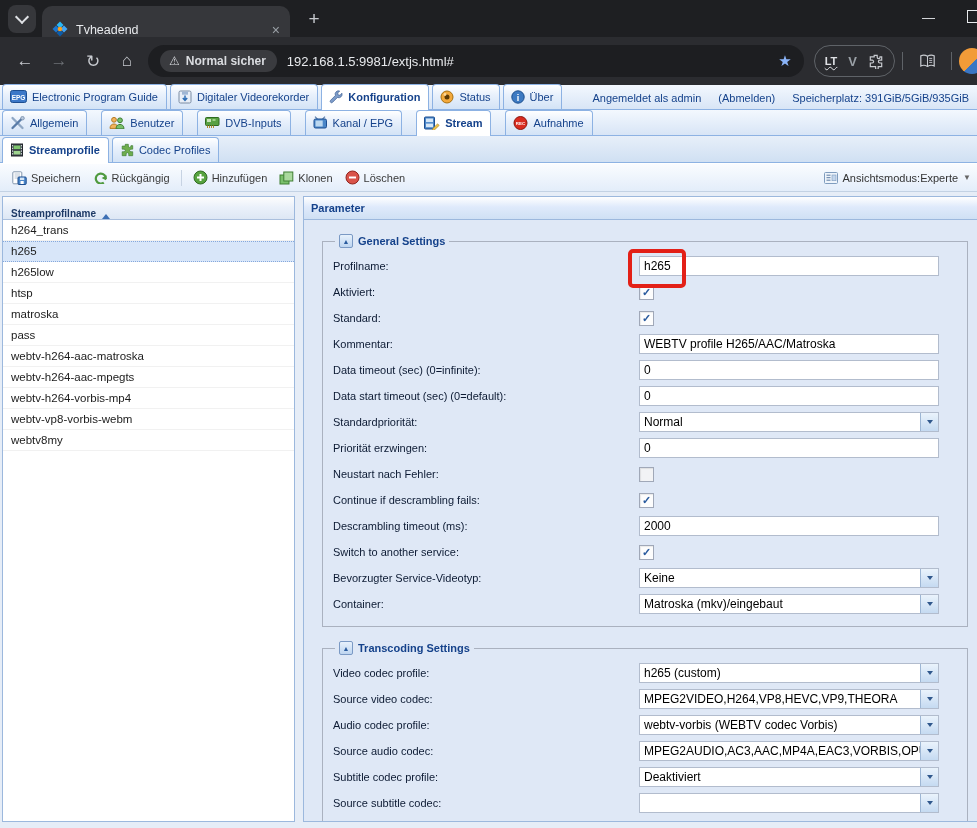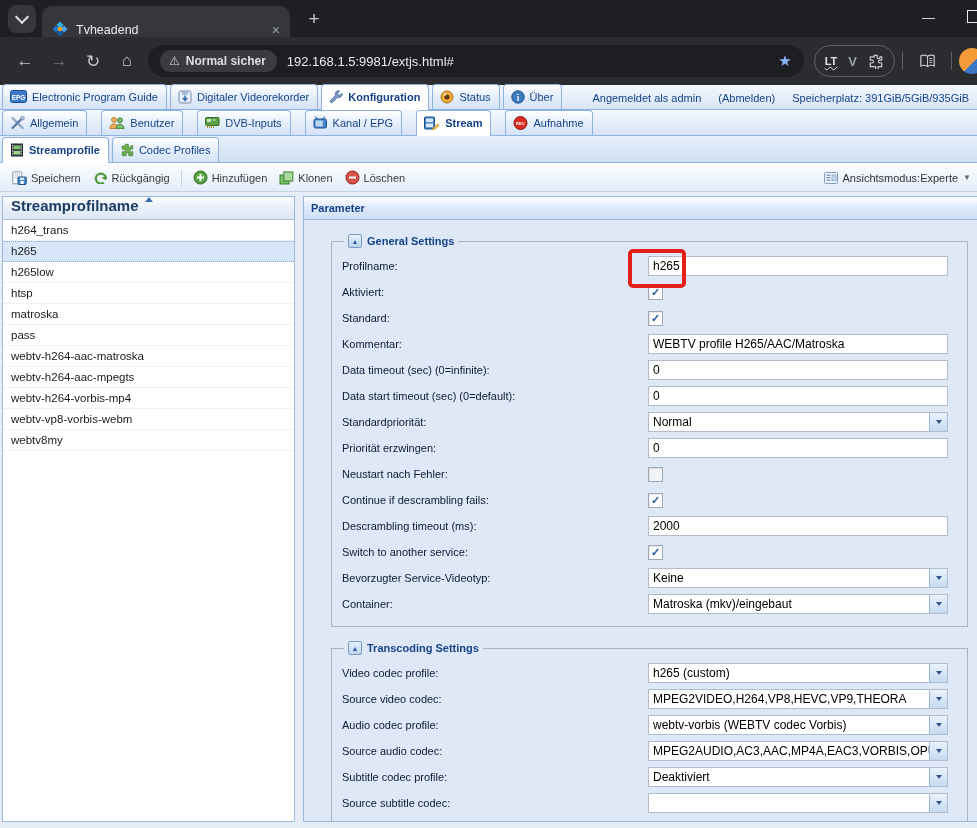--- a/index.html
+++ b/index.html
@@ -50,30 +50,30 @@
     background:linear-gradient(#fafcff,#e3edfa);border-bottom:1px solid #c3d2e4;border-top:1px solid #fff;
     display:flex;align-items:center;padding:0 6px;}
   .tbtn{display:flex;align-items:center;gap:4px;padding:3px 6px;border-radius:3px;color:#3a3a3a;font-size:11px;white-space:nowrap;}
   .tsep{width:1px;height:16px;background:#c7d3e3;margin:0 5px;}
   .viewmode{margin-left:auto;display:flex;align-items:center;gap:5px;color:#333;font-size:11px;padding-right:0px;white-space:nowrap;}
   .viewmode .varr{color:#666;font-size:8px;}
   .content{position:absolute;left:0;top:109px;width:100%;bottom:0;}
   
   .grid-panel{position:absolute;left:2px;top:2px;width:293px;bottom:6px;background:#fff;border:1px solid #9cb8dd;box-sizing:border-box;}
   .grid-hd{height:22px;background:linear-gradient(#fdfdfd,#ebf1fa 45%,#dde7f4);border-bottom:1px solid #aabfdd;
-    display:flex;align-items:flex-start;gap:6px;padding-left:8px;color:#1e3a66;font-weight:bold;font-size:15px;}
+    display:flex;align-items:flex-end;gap:6px;padding-left:8px;color:#1e3a66;font-weight:bold;font-size:10px;}
   .sort-asc{width:0;height:0;border-left:4px solid transparent;border-right:4px solid transparent;border-bottom:5px solid #3d6fb4;}
   .grow{height:21px;line-height:20px;padding-left:8px;font-size:11.5px;color:#1b1b1b;border-bottom:1px solid #f1f1f1;box-sizing:border-box;}
   .grow.sel{background:#d8e6f9;border-top:1px dotted #86a8db;border-bottom:1px dotted #86a8db;line-height:18px;}
   
   .form-panel{position:absolute;left:303px;top:2px;right:0;bottom:6px;border:1px solid #9cb8dd;border-right:none;
     background:#dfe8f6;box-sizing:border-box;overflow:hidden;}
   .panel-hd{height:22px;background:linear-gradient(#ffffff,#dfeafb 45%,#cfe0f4);border-bottom:1px solid #9cb8dd;
     color:#15428b;font-weight:bold;font-size:11px;display:flex;align-items:center;padding-left:7px;}
-  fieldset.xfs{margin:14px 9px 0 27px;border:1px solid #aab1bf;border-radius:0;padding:8px 10px 6px 10px;}
+  fieldset.xfs{margin:14px 9px 0 18px;border:1px solid #aab1bf;border-radius:0;padding:8px 10px 6px 10px;}
   fieldset.xfs legend{display:flex;align-items:center;gap:5px;color:#15428b;font-weight:bold;font-size:11px;padding:0 4px;margin-left:2px;}
   .fs-tool{display:inline-flex;align-items:center;justify-content:center;width:12px;height:12px;border:1px solid #7a99c4;border-radius:2px;
     background:linear-gradient(#e7f1fc,#bed5f0);color:#2a5b9e;font-size:7px;line-height:1;}
   .frow{display:flex;align-items:center;height:20px;margin-bottom:6px;}
   .flabel{flex:0 0 306px;font-size:11px;color:#0c1a33;}
   .tfield{position:relative;width:300px;height:20px;background:#fff;border:1px solid #b2bccd;box-sizing:border-box;
     display:flex;align-items:center;}
   .tfield .val{padding:0 4px;font-size:12px;color:#000;white-space:nowrap;overflow:hidden;flex:1;}
   .trigger{width:17px;height:18px;flex:0 0 17px;border-left:1px solid #9db6d4;
     background:linear-gradient(#eaf3fc,#c5daf1);display:flex;align-items:center;justify-content:center;}

